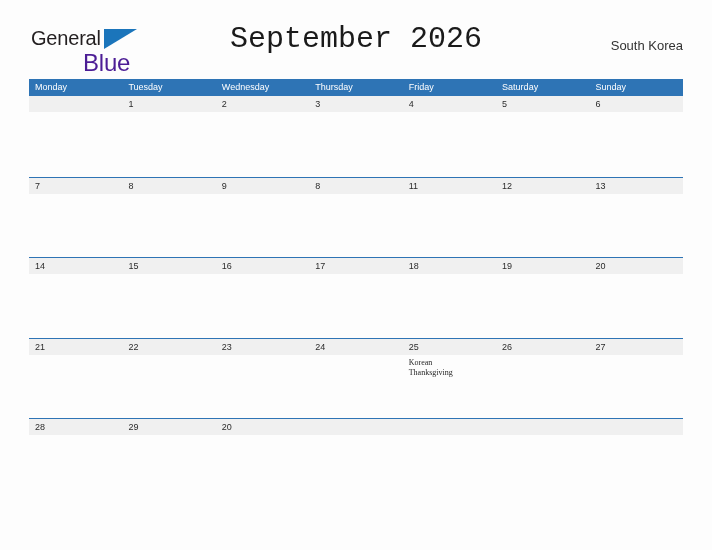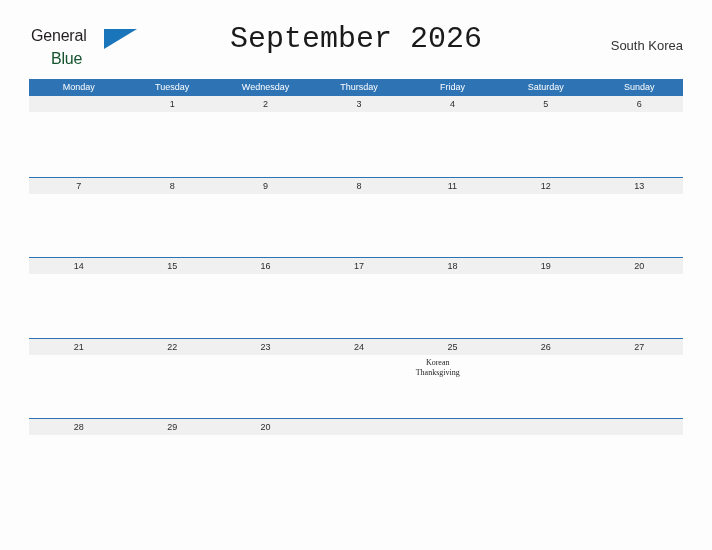--- a/index.html
+++ b/index.html
@@ -35,41 +35,41 @@
     position: absolute;
     left: 31px;
     top: 6px;
     width: 140px;
     height: 46px;
     line-height: 1;
   }
   .logo-row1 {
     position: relative;
     display: block;
-    font-size: 16px;
+    font-size: 20px;
     letter-spacing: -0.2px;
     color: #231f20;
     height: 22px;
   }
   .logo-flag {
     position: absolute;
     left: 73px;
     top: 1px;
     width: 0;
     height: 0;
     border-left: 33px solid #1b75bb;
     border-bottom: 20px solid transparent;
   }
   .logo-row2 {
     display: block;
     margin-top: 1px;
-    margin-left: 20px;
-    font-size: 16px;
+    margin-left: 52px;
+    font-size: 24px;
     letter-spacing: -0.2px;
-    color: #14532d;
+    color: #4c1d95;
   }
 
   .month-title {
     position: absolute;
     left: 0;
     top: 0;
     width: 712px;
     text-align: center;
     font-size: 30px;
     color: #1a1a1a;
@@ -85,21 +85,20 @@
     color: #333333;
     text-align: center;
   }
 
   
   .calendar {
     position: absolute;
     left: 29px;
     top: 79px;
     width: 654px;
-    text-align: center;
   }
 
   .weekday-header {
     display: flex;
     width: 100%;
     height: 17px;
     background: #2e74b5;
   }
   .weekday-cell {
     flex: 1 1 0;

